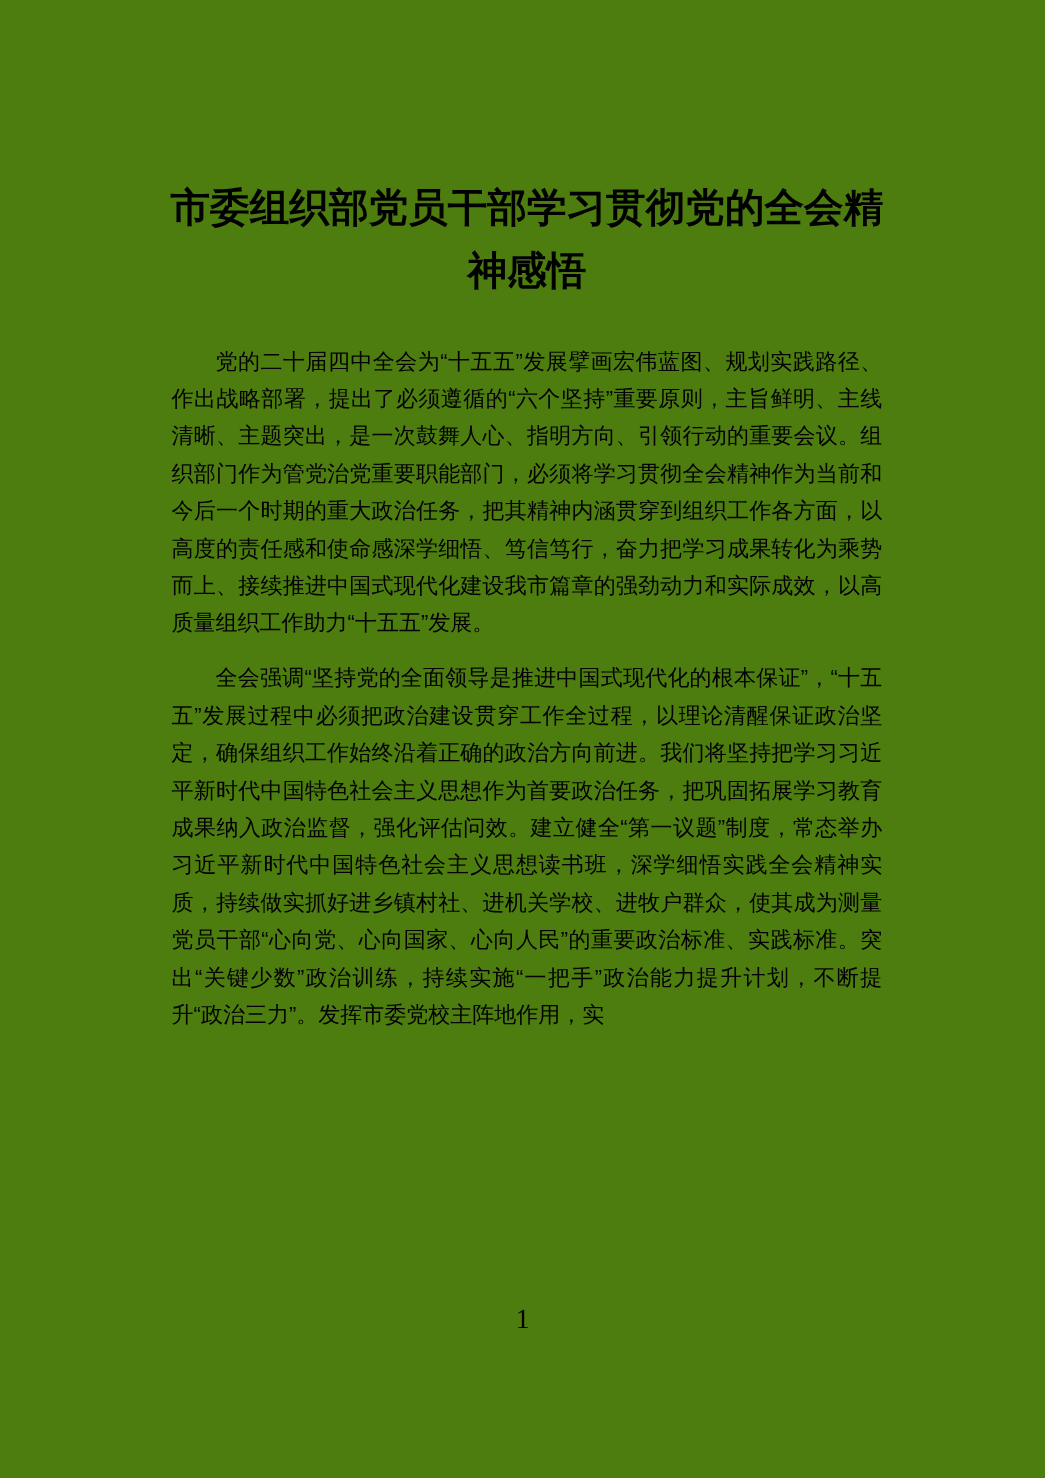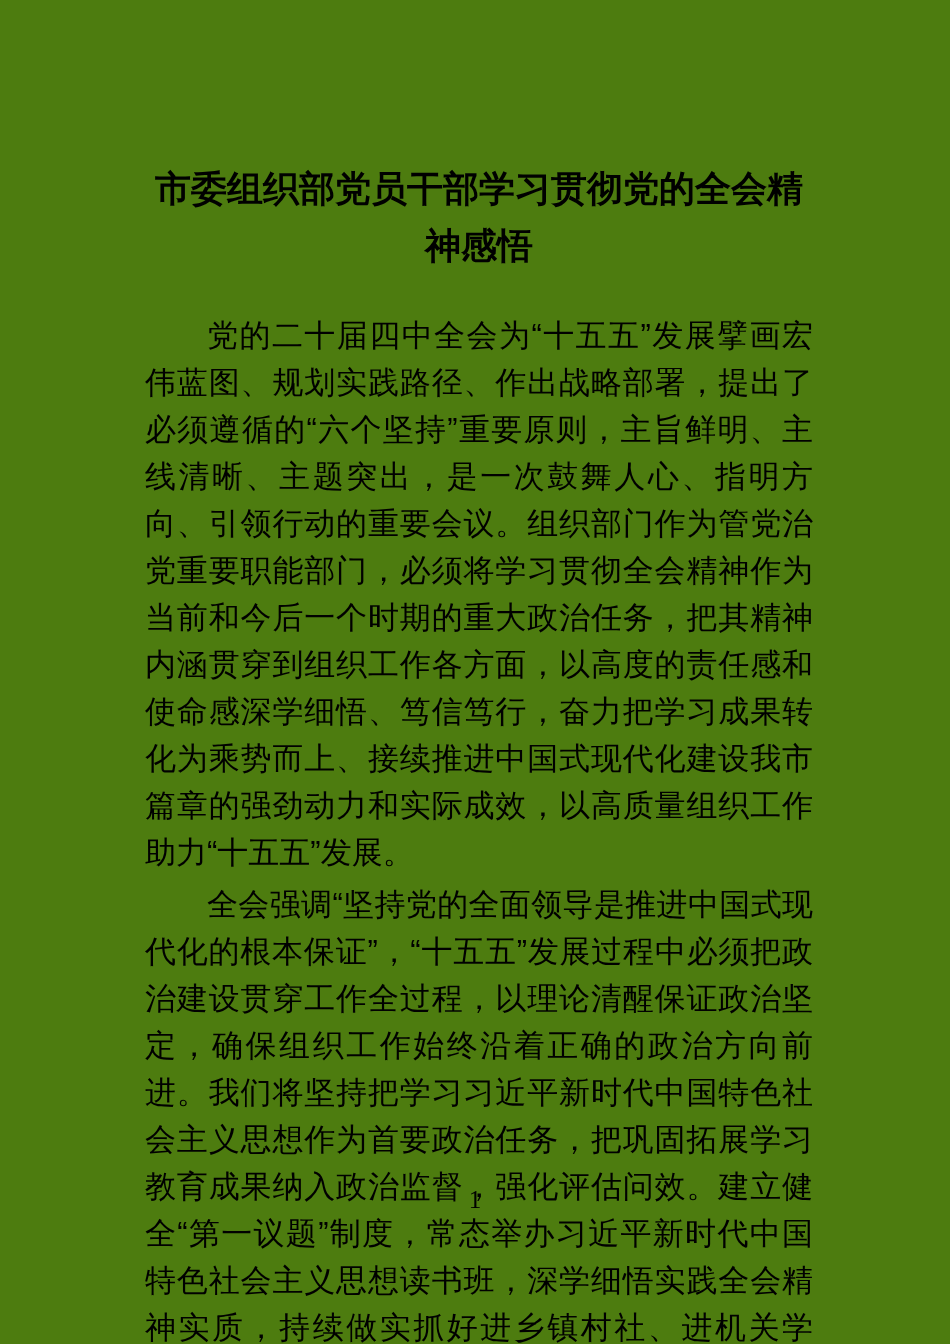--- a/index.html
+++ b/index.html
@@ -33,27 +33,27 @@
     color: #000000;
     text-align: center;
     margin: 0;
     padding-top: 160px;
     letter-spacing: 0px;
   }
 
   .para {
     font-family: "Liberation Sans", "DejaVu Sans", sans-serif;
     font-weight: 400;
-    font-size: 31px;
-    line-height: 47px;
+    font-size: 20px;
+    line-height: 34px;
     color: #000000;
     text-align: justify;
     text-justify: inter-ideograph;
     text-indent: 2em;
-    margin: 5px;
+    margin: 16px;
     letter-spacing: 0px;
   }
 
   .para.first-para {
     margin-top: 38px;
   }
 
   .para.section-heading {
     font-weight: 700;
     font-family: "DejaVu Sans", "Liberation Sans", sans-serif;

